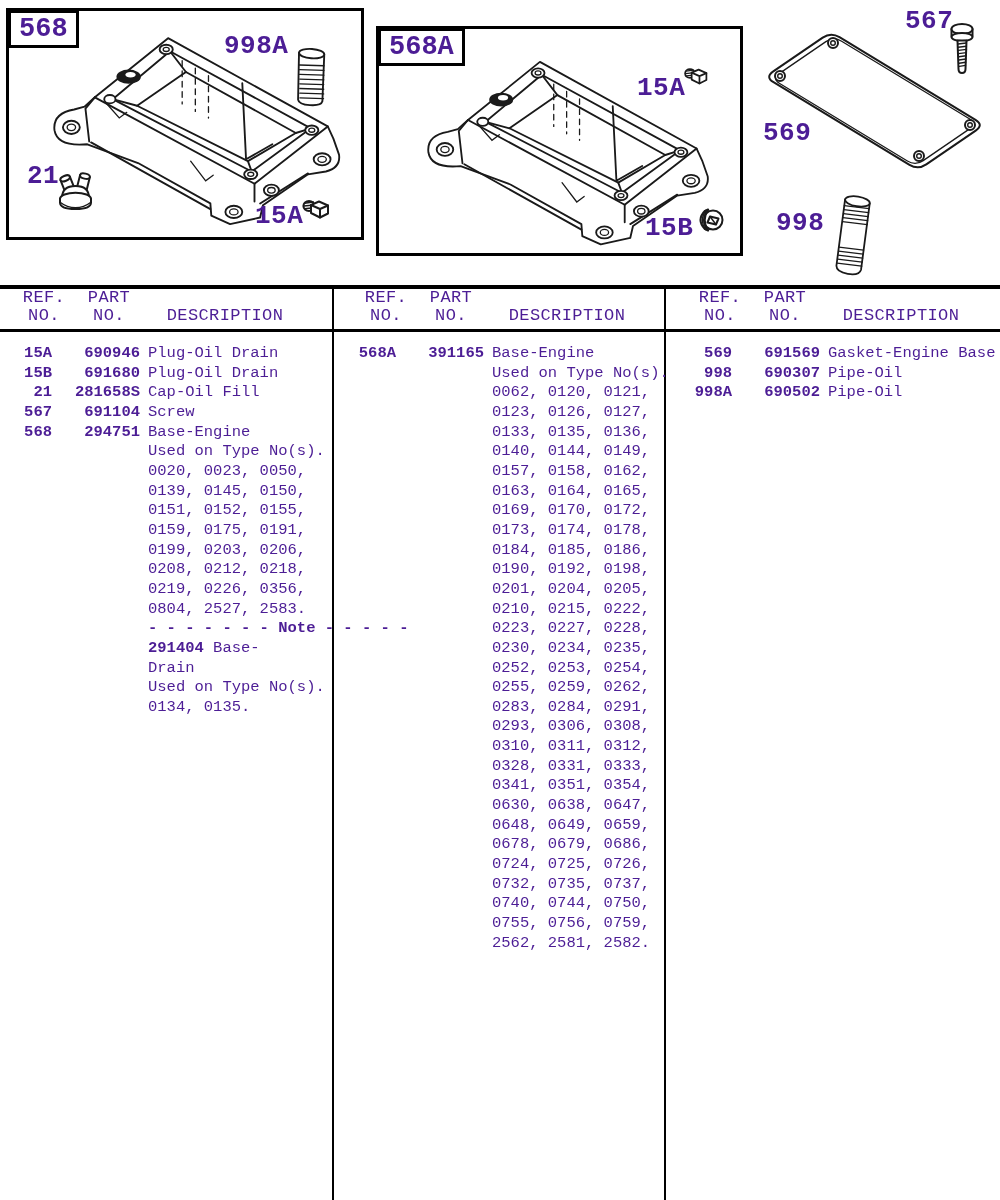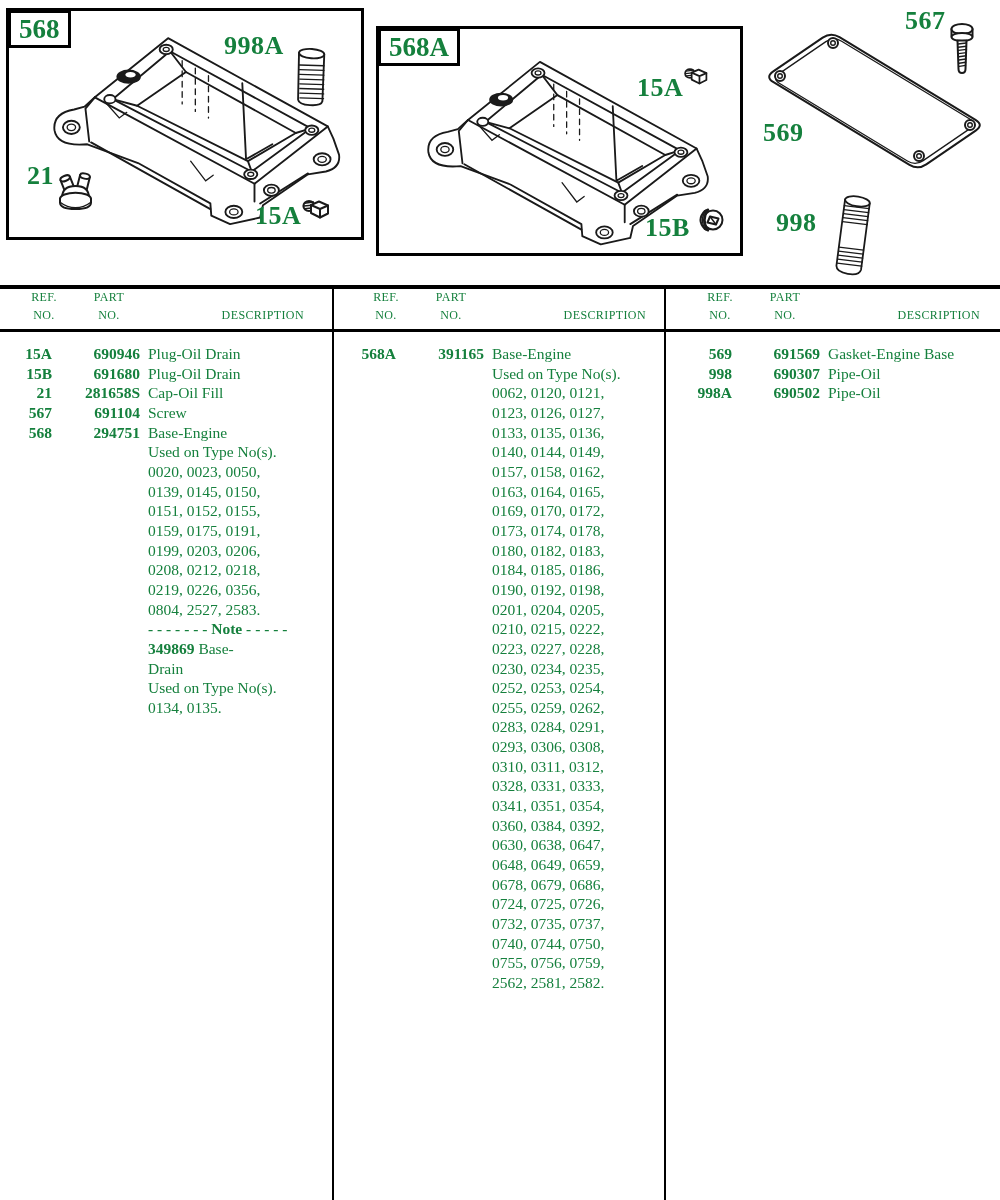--- a/index.html
+++ b/index.html
@@ -1,32 +1,32 @@
 <!DOCTYPE html>
 <html><head>
 <meta charset="utf-8">
 <style>
   html,body{margin:0;padding:0;background:#fff;}
   .page{position:relative;width:1000px;height:1200px;background:#fff;overflow:hidden;
-        font-family:Liberation Serif, serif;color:#15803d;}
+        font-family:Liberation Mono, monospace;color:#4c1d95;}
   
   .dbox{position:absolute;border:3px solid #000;background:#fff;}
   .boxlabel{position:absolute;left:-1px;top:-1px;border:3px solid #000;background:#fff;
             font-weight:bold;font-size:27px;line-height:30px;padding:1px 8px;}
   .callout{position:absolute;font-weight:bold;font-size:26px;line-height:26px;letter-spacing:.5px;white-space:nowrap;}
   .pt{position:absolute;overflow:visible;}
   
   .hline{position:absolute;left:0;width:1000px;background:#000;}
   .vline{position:absolute;top:285px;height:915px;width:2px;background:#000;}
   .tcol{position:absolute;top:0;height:1200px;}
-  .thead{position:absolute;top:289px;left:0;right:0;height:52px;font-size:12px;letter-spacing:.4px;}
+  .thead{position:absolute;top:289px;left:0;right:0;height:52px;font-size:17px;letter-spacing:.4px;}
   .h-ref,.h-part{position:absolute;display:flex;flex-direction:column;align-items:center;line-height:17.5px;}
   .h-ref{left:14px;width:60px;}
   .h-part{left:78px;width:62px;text-align:center;}
-  .h-desc{position:absolute;left:146px;width:158px;top:17.5px;text-align:right;line-height:17.5px;}
+  .h-desc{position:absolute;left:146px;width:158px;top:17.5px;text-align:center;line-height:17.5px;}
   .rows{position:absolute;top:344px;left:0;right:0;font-size:15.5px;line-height:19.65px;}
   .trow{display:flex;white-space:nowrap;}
   .ref{width:52px;text-align:right;font-weight:bold;flex:none;}
   .part{width:88px;text-align:right;font-weight:bold;flex:none;}
   .desc{margin-left:8px;}
   .b{font-weight:bold;}
   svg .ln{fill:none;stroke:#1a1a1a;stroke-width:2;stroke-linejoin:round;stroke-linecap:round;}
   svg .fw{fill:#fff;stroke:#1a1a1a;stroke-width:2;stroke-linejoin:round;stroke-linecap:round;}
   svg .thin{fill:none;stroke:#1a1a1a;stroke-width:1.4;stroke-linecap:round;}
 </style>
@@ -280,21 +280,21 @@
           <span class="desc">0804, 2527, 2583.</span>
         </div>
         <div class="trow">
           <span class="ref"></span>
           <span class="part"></span>
           <span class="desc b">- - - - - - - Note - - - - -</span>
         </div>
         <div class="trow">
           <span class="ref"></span>
           <span class="part"></span>
-          <span class="desc"><span class="b">349869</span><span> Base-</span></span>
+          <span class="desc"><span class="b">291404</span><span> Base-</span></span>
         </div>
         <div class="trow">
           <span class="ref"></span>
           <span class="part"></span>
           <span class="desc">Drain</span>
         </div>
         <div class="trow">
           <span class="ref"></span>
           <span class="part"></span>
           <span class="desc">Used on Type No(s).</span>
@@ -366,25 +366,20 @@
           <span class="desc">0169, 0170, 0172,</span>
         </div>
         <div class="trow">
           <span class="ref"></span>
           <span class="part"></span>
           <span class="desc">0173, 0174, 0178,</span>
         </div>
         <div class="trow">
           <span class="ref"></span>
           <span class="part"></span>
-          <span class="desc">0180, 0182, 0183,</span>
-        </div>
-        <div class="trow">
-          <span class="ref"></span>
-          <span class="part"></span>
           <span class="desc">0184, 0185, 0186,</span>
         </div>
         <div class="trow">
           <span class="ref"></span>
           <span class="part"></span>
           <span class="desc">0190, 0192, 0198,</span>
         </div>
         <div class="trow">
           <span class="ref"></span>
           <span class="part"></span>
@@ -432,25 +427,20 @@
         </div>
         <div class="trow">
           <span class="ref"></span>
           <span class="part"></span>
           <span class="desc">0328, 0331, 0333,</span>
         </div>
         <div class="trow">
           <span class="ref"></span>
           <span class="part"></span>
           <span class="desc">0341, 0351, 0354,</span>
-        </div>
-        <div class="trow">
-          <span class="ref"></span>
-          <span class="part"></span>
-          <span class="desc">0360, 0384, 0392,</span>
         </div>
         <div class="trow">
           <span class="ref"></span>
           <span class="part"></span>
           <span class="desc">0630, 0638, 0647,</span>
         </div>
         <div class="trow">
           <span class="ref"></span>
           <span class="part"></span>
           <span class="desc">0648, 0649, 0659,</span>

